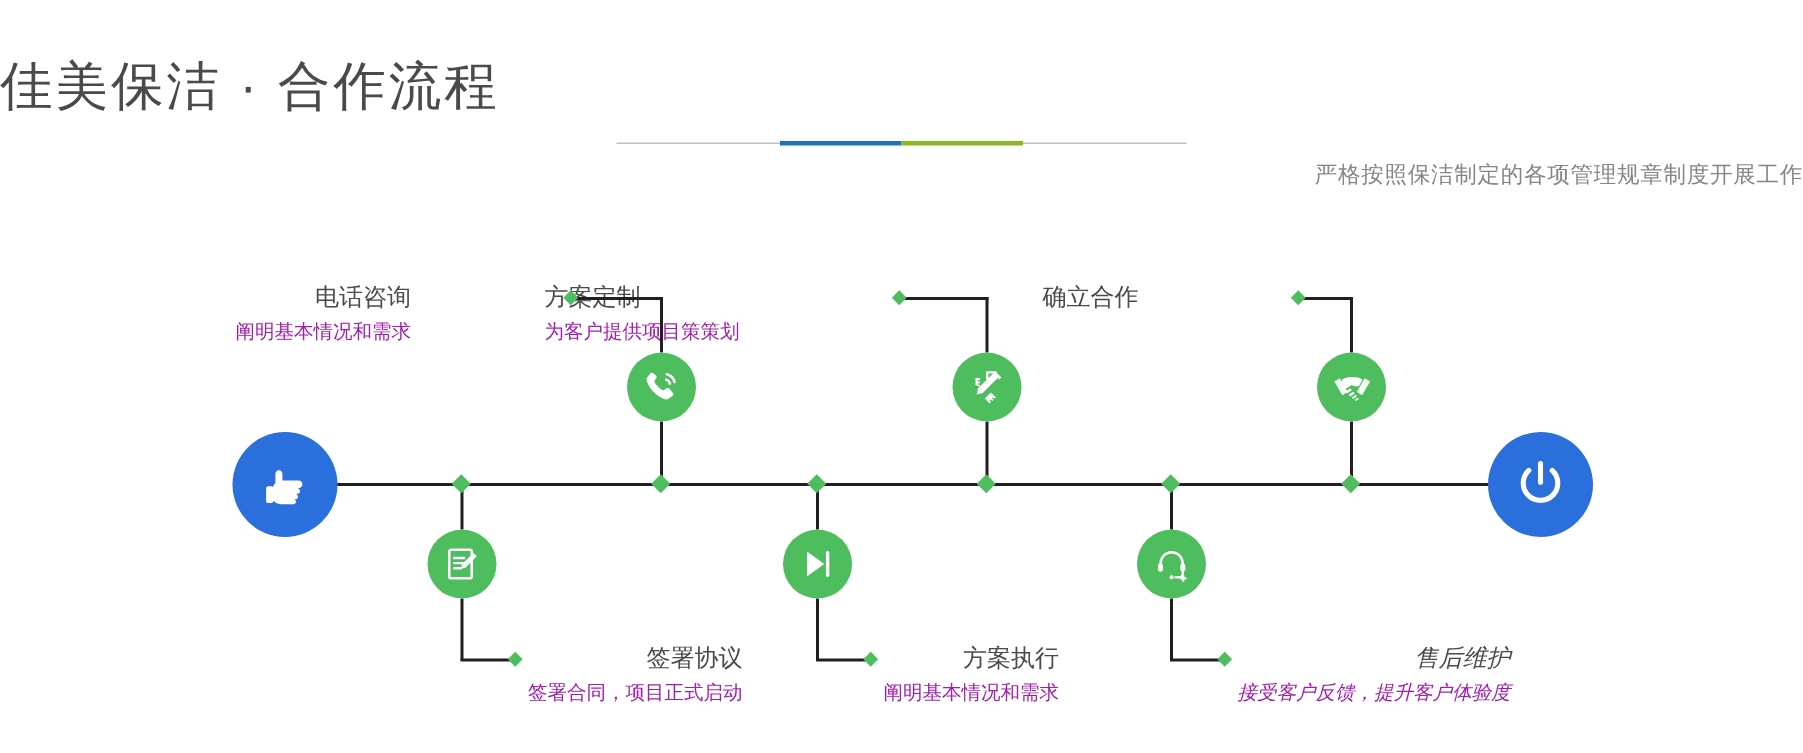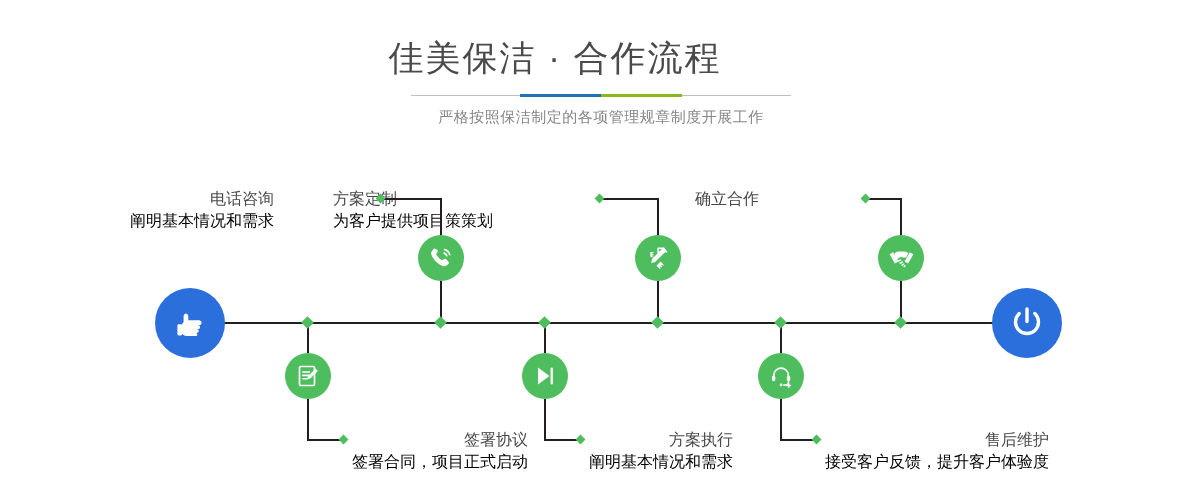--- a/index.html
+++ b/index.html
@@ -22,21 +22,20 @@
     left: 0;
     top: 0;
     width: 1202px;
     height: 150px;
   }
   #page-title {
     position: absolute;
     left: 0;
     top: 35px;
     width: 1110px;
-    text-align: center;
     font-size: 35px;
     line-height: 46px;
     letter-spacing: 2px;
     color: #4a4a4a;
     font-weight: normal;
     white-space: nowrap;
   }
   #title-divider {
     position: absolute;
     left: 411px;
@@ -52,21 +51,21 @@
   .divider-gray-left  { left: 0;    width: 109px; height: 1px; top: 1px; background: #bfbfbf; }
   .divider-blue       { left: 109px; width: 81px;  background: #1f72b8; }
   .divider-green      { left: 190px; width: 81px;  background: #8bb81f; }
   .divider-gray-right { left: 271px; width: 109px; height: 1px; top: 1px; background: #bfbfbf; }
 
   #page-subtitle {
     position: absolute;
     left: 0;
     top: 105px;
     width: 1202px;
-    text-align: center;
+    text-align: right;
     font-size: 15px;
     line-height: 24px;
     color: #868686;
     letter-spacing: 0.5px;
     white-space: nowrap;
   }
 
   
   #flow {
     position: absolute;
@@ -144,23 +143,23 @@
     position: absolute;
     white-space: nowrap;
   }
   .step-label .title {
     font-size: 16px;
     line-height: 22px;
     color: #4a4a4a;
     display: block;
   }
   .step-label .desc {
-    font-size: 16px;
+    font-size: 13px;
     line-height: 22px;
-    color: #000000;
+    color: #a21caf;
     display: block;
   }
   .label-top { text-align: right; }
   .label-bottom { text-align: right; }
 
   svg { display: block; }
 </style>
 </head>
 <body>
 
@@ -319,18 +318,18 @@
           <line x1="18.2" y1="21.6" x2="21.4" y2="21.6"></line>
         </g>
       </svg>
     </span>
   </div>
   <div class="stem" style="left:780px; top:173px; height:30px;"></div>
   <div class="stem" style="left:780px; top:249px; height:41px;"></div>
   <div class="arm" style="left:780px; top:289px; width:36px;"></div>
   <div class="diamond small" style="left:813px; top:286px;"></div>
   <div class="diamond" style="left:776px; top:168px;"></div>
-  <div class="step-label label-bottom" style="left:825px; top:279px;">
+  <div class="step-label label-bottom" style="left:825px; top:279px;font-style:italic;">
     <span class="title">售后维护</span>
     <span class="desc">接受客户反馈，提升客户体验度</span>
   </div>
 
 </div>
 
 </body></html>

